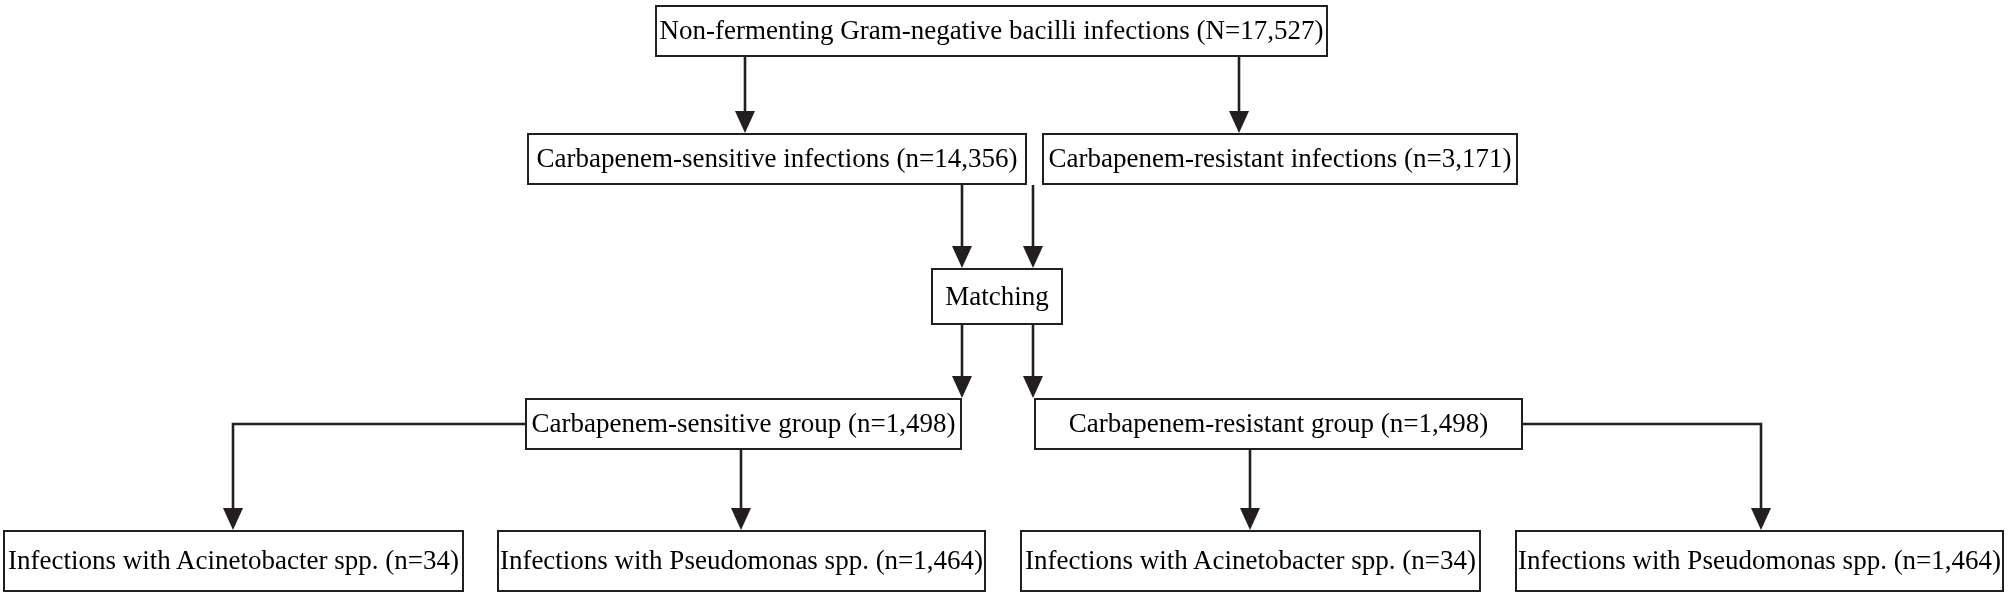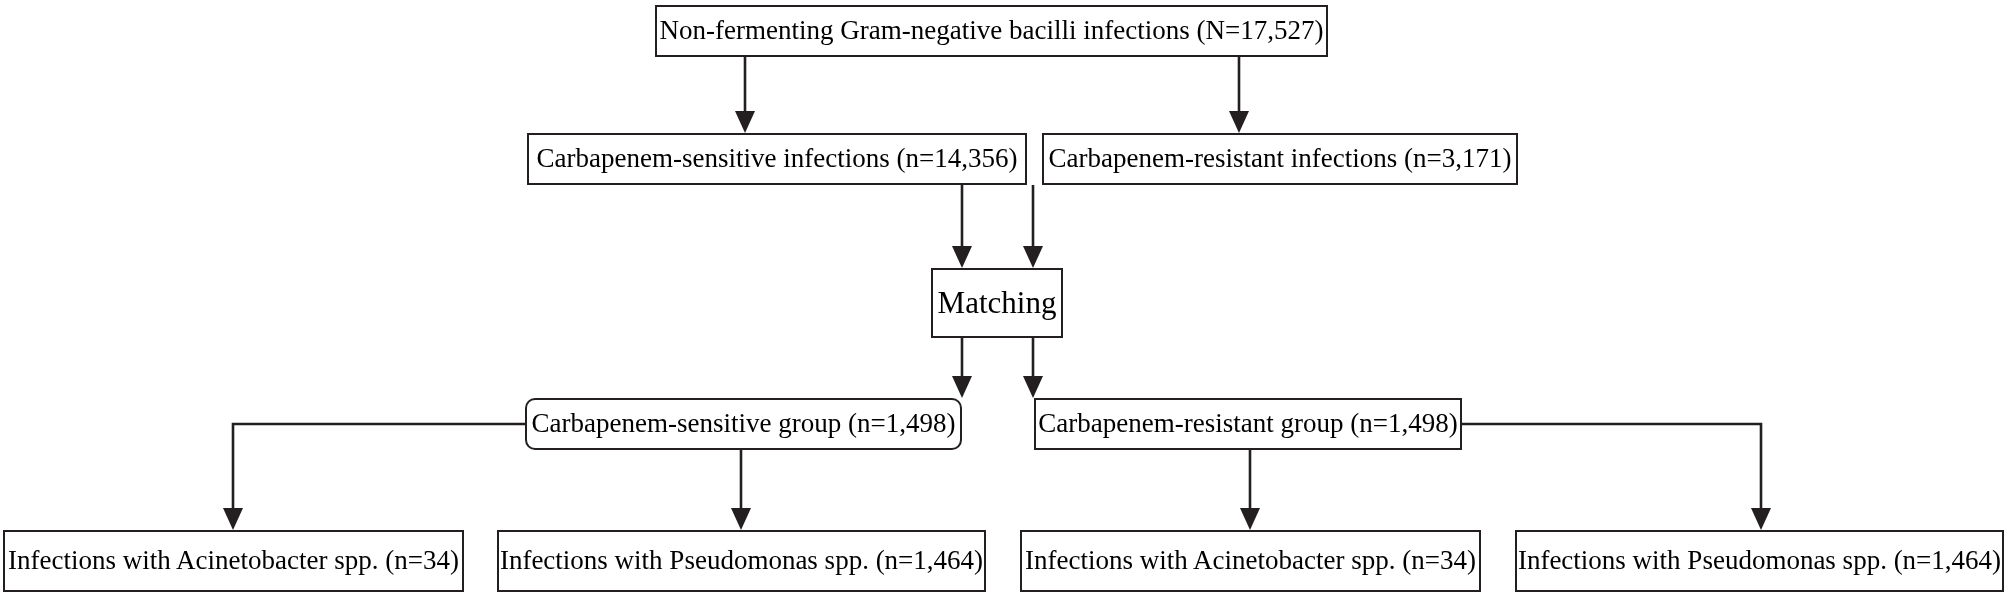--- a/index.html
+++ b/index.html
@@ -94,29 +94,29 @@
   </div>
 
   <div class="node" style="left:495px; top:133px; width:500px; height:52px; font-size:27px;margin-left:32px;">
     <span>Carbapenem-sensitive infections (n=14,356)</span>
   </div>
 
   <div class="node" style="left:1017px; top:133px; width:476px; height:52px; font-size:27px;margin-left:25px;">
     <span>Carbapenem-resistant infections (n=3,171)</span>
   </div>
 
-  <div class="node" style="left:931px; top:268px; width:132px; height:70px; font-size:31px;">
+  <div class="node" style="left:931px; top:268px; width:132px; height:57px; font-size:27px;">
     <span>Matching</span>
   </div>
 
-  <div class="node" style="left:525px; top:398px; width:437px; height:52px; font-size:27px;border-radius:10px;">
+  <div class="node" style="left:525px; top:398px; width:437px; height:52px; font-size:27px;">
     <span>Carbapenem-sensitive group (n=1,498)</span>
   </div>
 
-  <div class="node" style="left:1034px; top:398px; width:428px; height:52px; font-size:27px;">
+  <div class="node" style="left:1034px; top:398px; width:489px; height:52px; font-size:27px;">
     <span>Carbapenem-resistant group (n=1,498)</span>
   </div>
 
   <div class="node" style="left:3px; top:530px; width:461px; height:62px; font-size:27px;">
     <span>Infections with Acinetobacter spp. (n=34)</span>
   </div>
 
   <div class="node" style="left:497px; top:530px; width:489px; height:62px; font-size:27px;">
     <span>Infections with Pseudomonas spp. (n=1,464)</span>
   </div>

